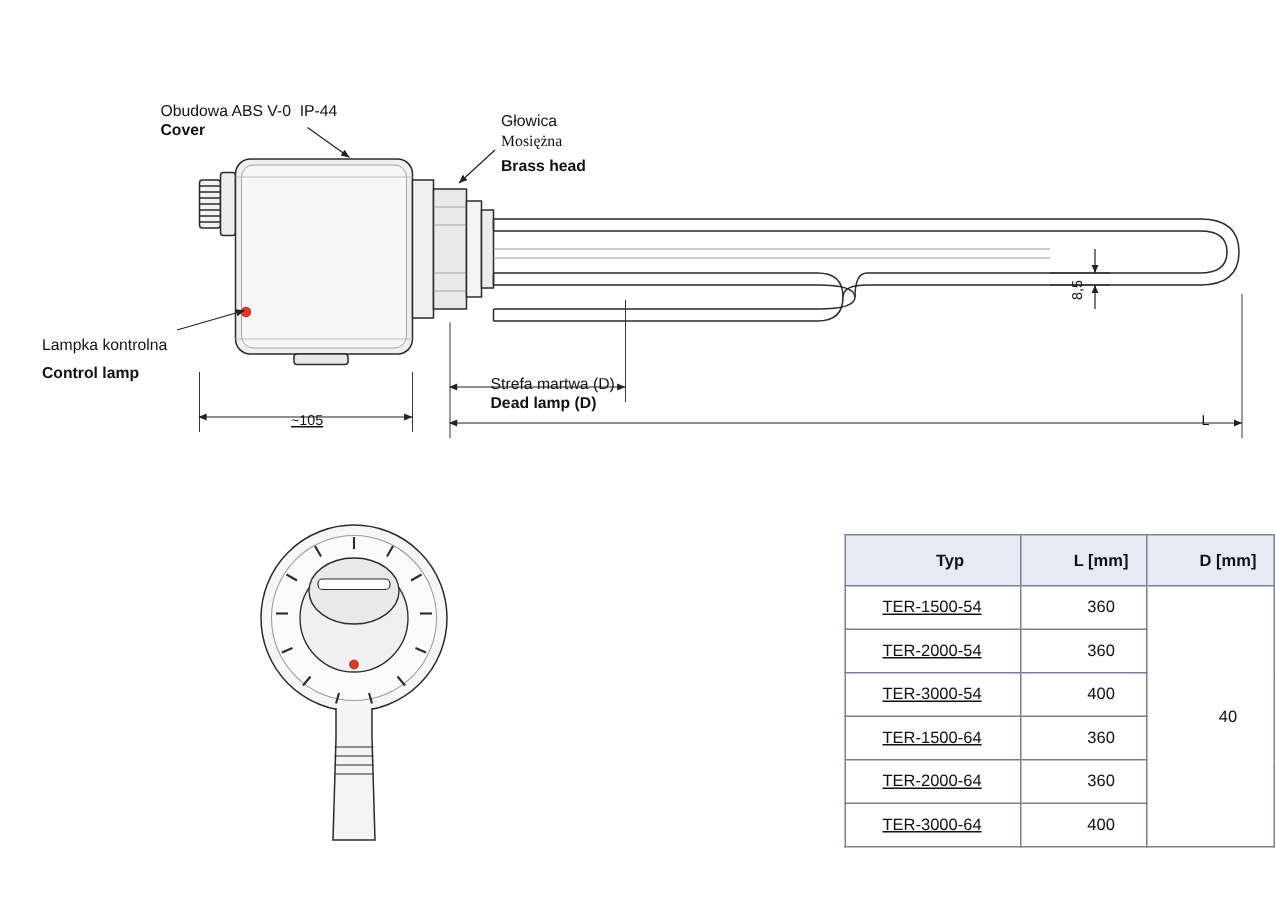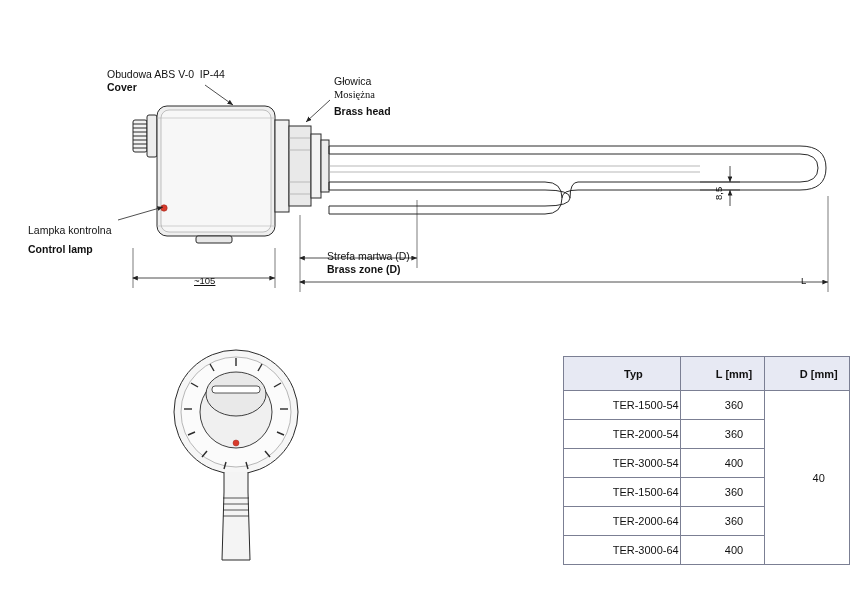--- a/index.html
+++ b/index.html
@@ -60,21 +60,21 @@
     font-weight: bold;
     height: 31px;
   }
   .spec-table th.c-typ { width: 112px; }
   .spec-table th.c-l { width: 68px; margin-top: 33px; }
   .spec-table th.c-d { width: 68px; }
   .spec-table tbody td {
     height: 26px;
     background: #ffffff;
   }
-  .spec-table td.typ { text-align: right; padding-left: 0; }
+  .spec-table td.typ { text-align: center; padding-left: 0; text-decoration: underline; }
   .dzone {
     vertical-align: middle;
   }
 </style>
 </head>
 <body>
 
 <div class="diagram-root">
 
   <svg class="drawing" viewBox="0 0 850 600">
@@ -206,21 +206,21 @@
   <div class="lbl bold" style="left:107px; top:81px;">Cover</div>
 
   <div class="lbl" style="left:334px; top:75px;">Głowica</div>
   <div class="lbl" style="left:334px; top:88px;font-family:Liberation Serif, serif;">Mosiężna</div>
   <div class="lbl bold" style="left:334px; top:105px;">Brass head</div>
 
   <div class="lbl" style="left:28px; top:224px;">Lampka kontrolna</div>
   <div class="lbl bold" style="left:28px; top:243px;">Control lamp</div>
 
   <div class="lbl" style="left:327px; top:250px;">Strefa martwa (D)</div>
-  <div class="lbl bold" style="left:327px; top:263px;">Brass zone (D)</div>
+  <div class="lbl bold" style="left:327px; top:263px;">Dead lamp (D)</div>
 
   <div class="lbl small" style="left:194px; top:274px;text-decoration:underline;">~105</div>
   <div class="lbl small" style="left:801px; top:274px;">L</div>
   <div class="lbl small" style="left:712px; top:200px; transform: rotate(-90deg); transform-origin: left top;">8,5</div>
 
   <table class="spec-table">
     <thead>
       <tr>
         <th class="c-typ">Typ</th>
         <th class="c-l">L [mm]</th>

